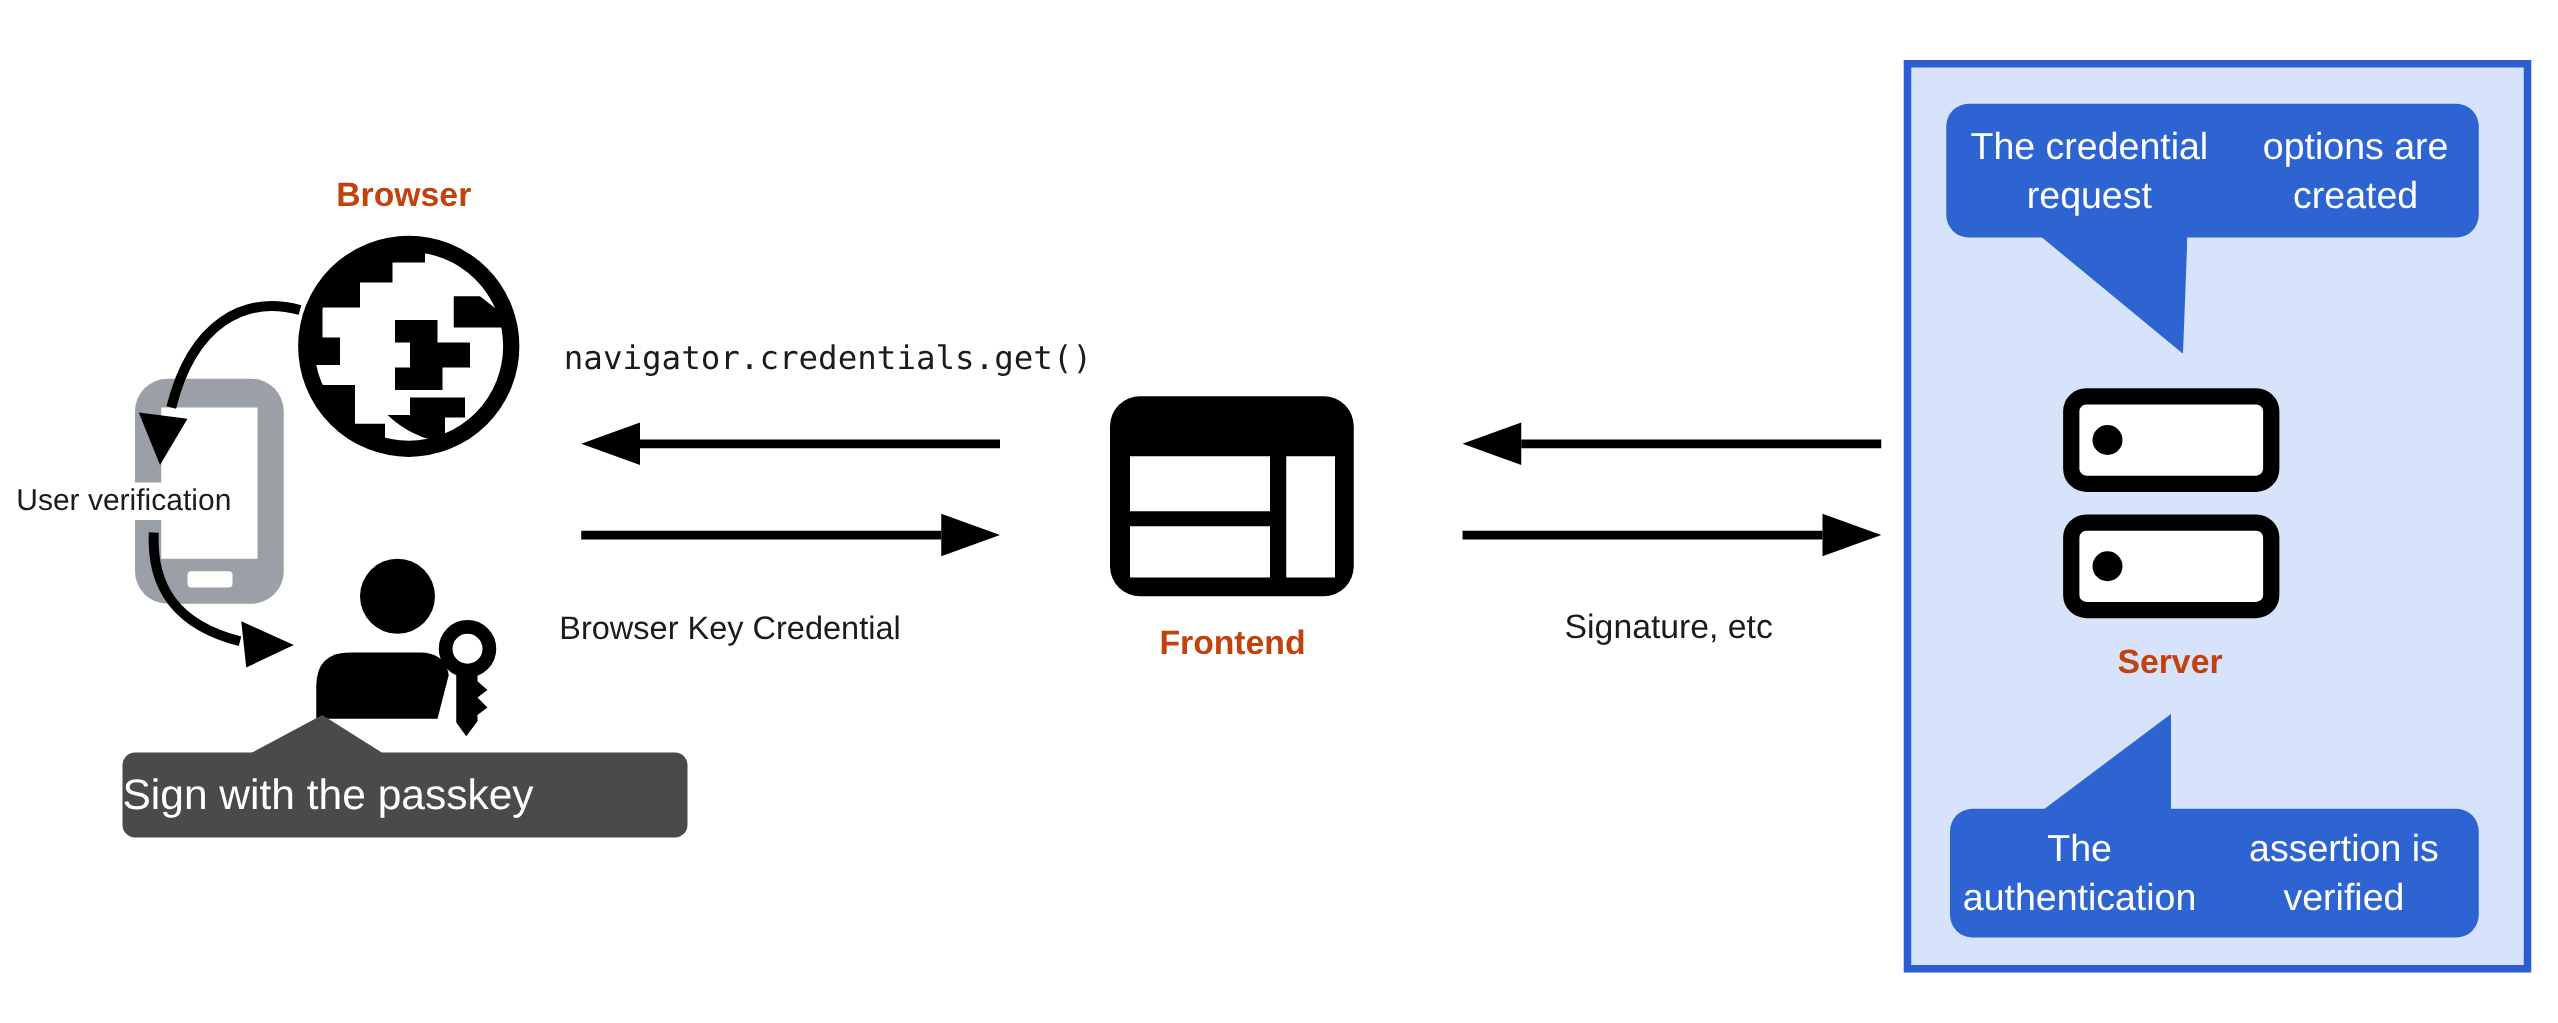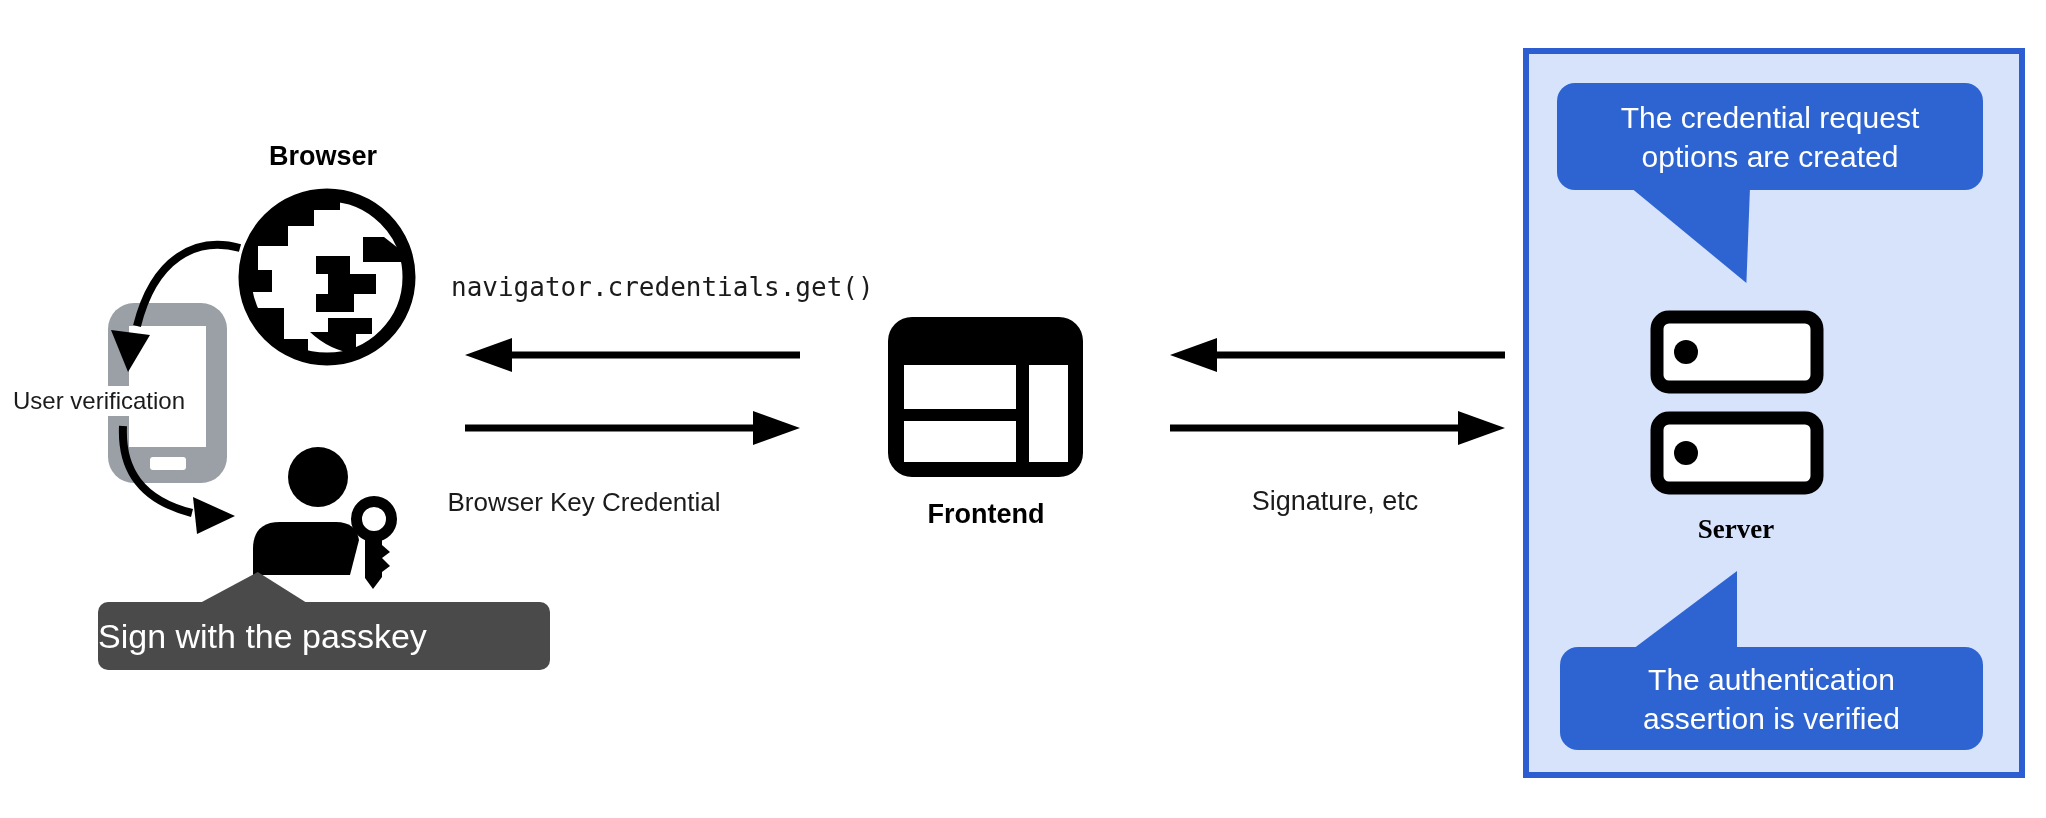--- a/index.html
+++ b/index.html
@@ -9,21 +9,21 @@
   }
   .abs{position:absolute;}
   
   .server-panel{
     left:1523px;top:48px;width:502px;height:730px;box-sizing:border-box;
     background:var(--panel_fill,#d7e3fb);
     border:6px solid var(--panel_border,#2d5ed1);
   }
   .bubble{
     background:var(--accent_blue,#2e64d2);color:#fff;border-radius:18px;
-    display:flex;flex-direction:column;align-items:center;justify-content:center;
+    display:flex;align-items:center;justify-content:center;
     font-size:30px;line-height:39px;text-align:center;
   }
   .bubble-top{left:1557px;top:83px;width:426px;height:107px;}
   .bubble-bottom{left:1560px;top:647px;width:423px;height:103px;}
   .tail-top{
     left:1630px;top:187px;width:120px;height:96px;background:var(--accent_blue,#2e64d2);
     clip-path:polygon(0 0,100% 0,97% 100%);
   }
   .tail-bottom{
     left:1633px;top:571px;width:104px;height:78px;background:var(--accent_blue,#2e64d2);
@@ -33,29 +33,29 @@
   .passkey-tooltip{
     left:98px;top:602px;width:452px;height:68px;background:var(--tooltip_bg,#4a4a4a);
     border-radius:10px;color:#fff;font-size:34px;line-height:68px;
   }
   .passkey-pointer{
     left:200px;top:572px;width:107px;height:31px;background:var(--tooltip_bg,#4a4a4a);
     clip-path:polygon(54% 0,100% 100%,0 100%);
   }
   
   .lbl{white-space:nowrap;}
-  .bold{font-weight:700;color:#000000;}
+  .bold{font-weight:700;color:#c2410c;}
   .browser-label{left:223px;top:141px;width:200px;text-align:center;font-size:27px;}
   .user-verification{left:10px;top:386px;font-size:24px;background:#fff;padding:1px 3px;}
   .code-call{left:451px;top:272px;font-family:"DejaVu Sans Mono",monospace;font-size:26px;}
   .public-key{left:434px;top:487px;width:300px;text-align:center;font-size:26px;}
   .frontend-label{left:886px;top:499px;width:200px;text-align:center;font-size:27px;}
   .cred-request{left:1138px;top:228px;font-size:27px;line-height:37px;}
   .signature{left:1185px;top:486px;width:300px;text-align:center;font-size:27px;}
-  .server-label{left:1636px;top:514px;width:200px;text-align:center;font-size:27px;font-family:Liberation Serif, serif;}
+  .server-label{left:1636px;top:514px;width:200px;text-align:center;font-size:27px;}
   svg.shapes{position:absolute;left:0;top:0;pointer-events:none;}
 </style>
 </head>
 <body>
 
 <div class="canvas">
 
   <div class="abs server-panel"></div>
 
   <div class="abs tail-top"></div>

